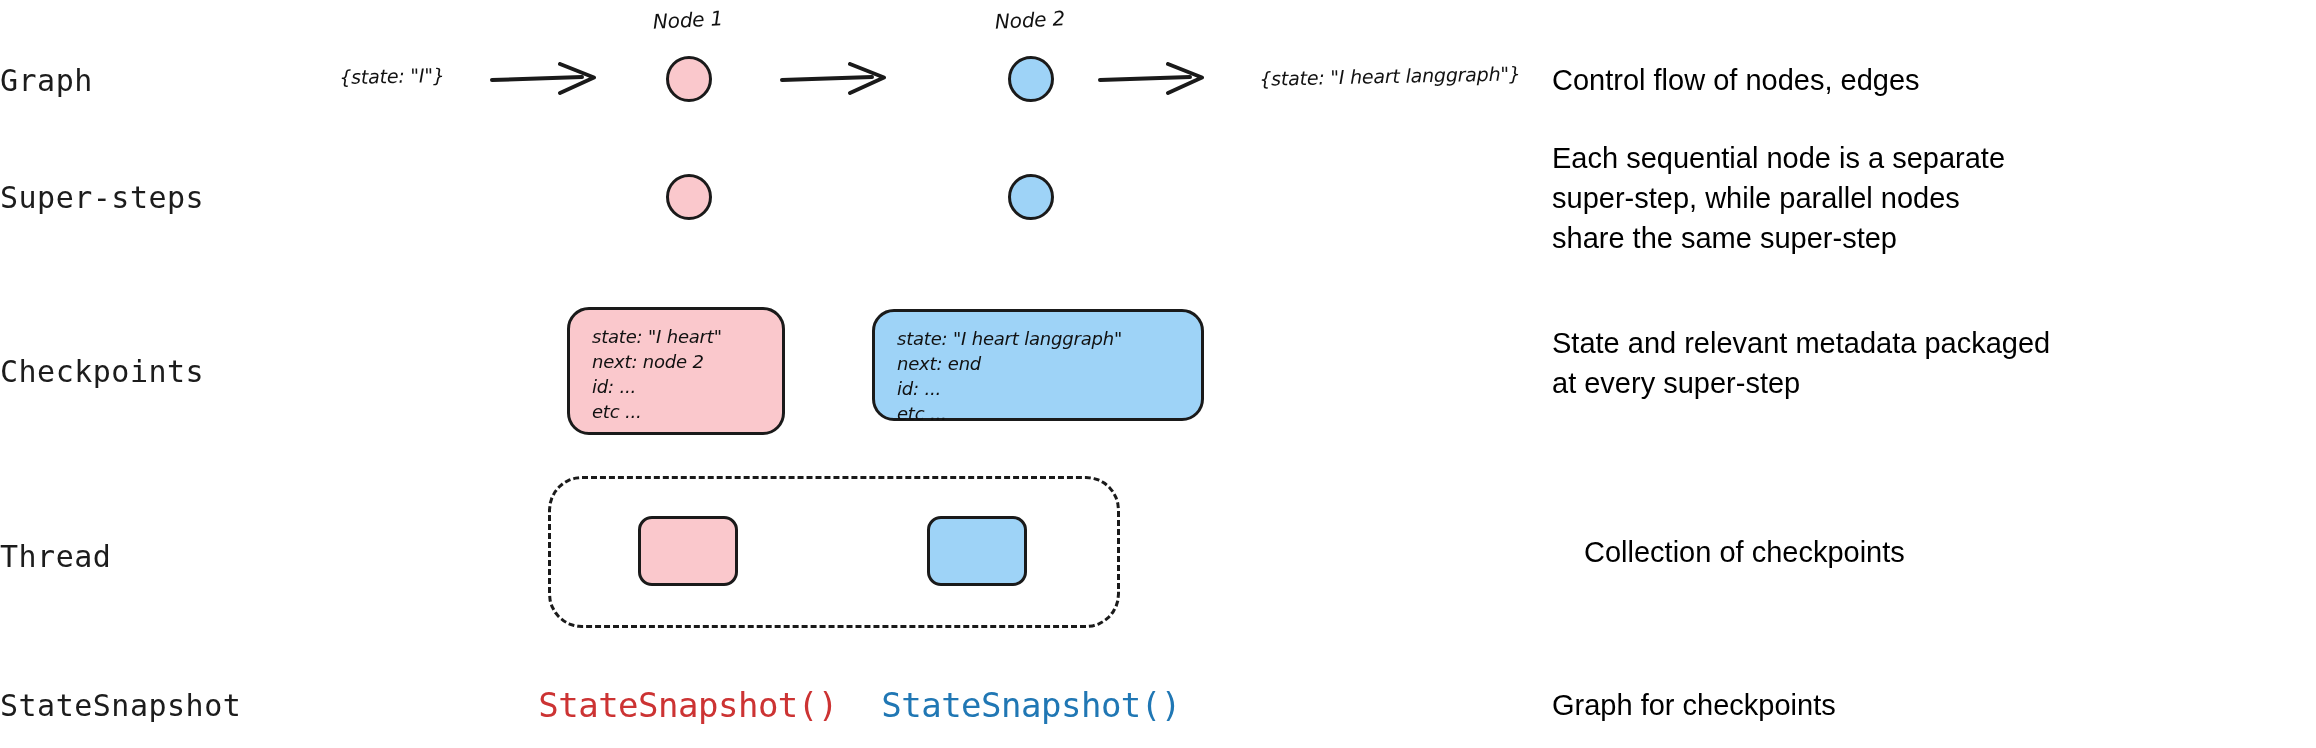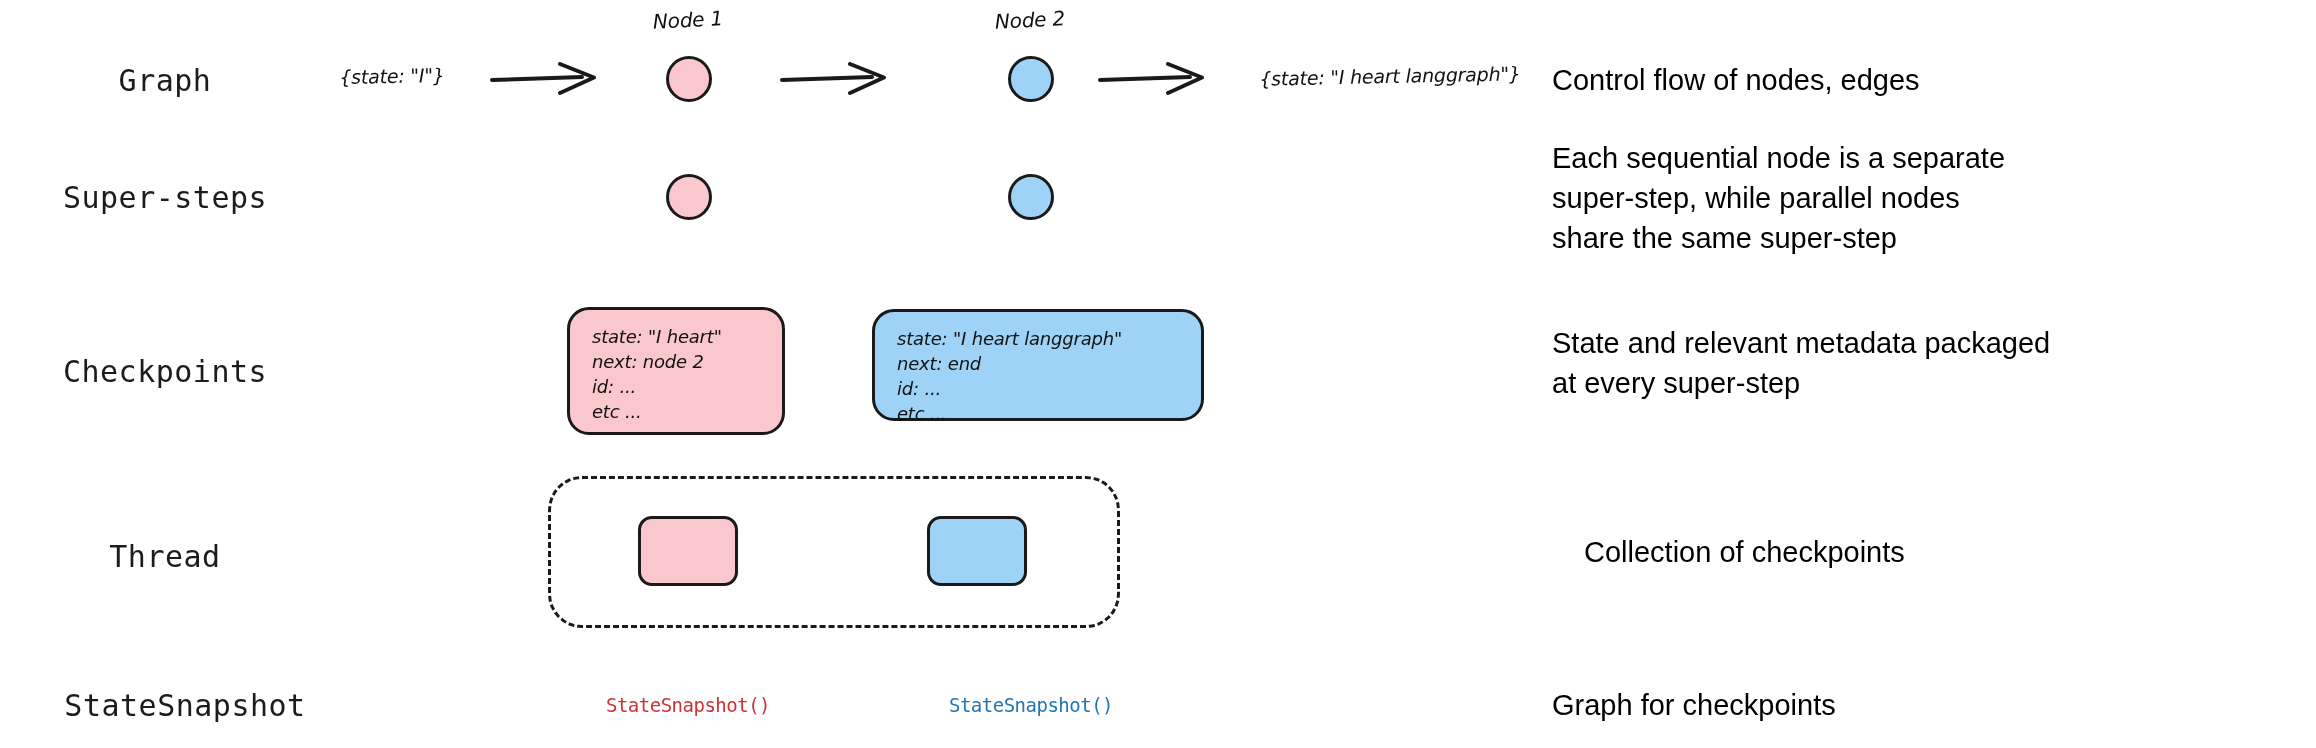--- a/index.html
+++ b/index.html
@@ -23,21 +23,21 @@
   }
 
   
   .row-label {
     position: absolute;
     font-family: "DejaVu Sans Mono", monospace;
     font-size: 30px;
     color: #1c1c1c;
     letter-spacing: 0.5px;
     white-space: nowrap;
-    text-align: center;
+    text-align: left;
     width: 330px;
     left: 0;
     transform: translateY(-50%);
   }
 
   
   .desc {
     position: absolute;
     left: 1552px;
     font-family: Liberation Sans, sans-serif;
@@ -118,36 +118,36 @@
     height: 70px;
     border: 3.5px solid #1a1a1a;
     border-radius: 14px;
     transform: translate(-50%, -50%);
   }
 
   
   .snap {
     position: absolute;
     font-family: "DejaVu Sans Mono", monospace;
-    font-size: 19px;
+    font-size: 34px;
     white-space: nowrap;
     transform: translate(-50%, -50%);
     letter-spacing: -0.5px;
   }
 </style>
 </head>
 <body>
 
 <div class="canvas">
 
   <div class="row-label" style="top:80px;">Graph</div>
   <div class="row-label" style="top:197px;">Super-steps</div>
   <div class="row-label" style="top:371px;">Checkpoints</div>
   <div class="row-label" style="top:548px;margin-top:8px;">Thread</div>
-  <div class="row-label" style="top:705px;padding-left:20px;">StateSnapshot</div>
+  <div class="row-label" style="top:705px;">StateSnapshot</div>
 
   <div class="hand" style="left:392px; top:76px;">{state: "I"}</div>
 
   <svg class="arrow-svg" style="left:490px; top:79px; width:110px; height:34px;" viewBox="0 0 110 34">
     <path d="M2 18 L92 15" stroke="#1a1a1a" stroke-width="4" fill="none" stroke-linecap="round"></path>
     <path d="M70 2 L104 15.5 L70 31" stroke="#1a1a1a" stroke-width="4" fill="none" stroke-linecap="round" stroke-linejoin="round"></path>
   </svg>
 
   <div class="hand node-cap" style="left:688px; top:20px;">Node 1</div>
   <div class="node-circle fill-pink" style="left:689px; top:79px;"></div>

